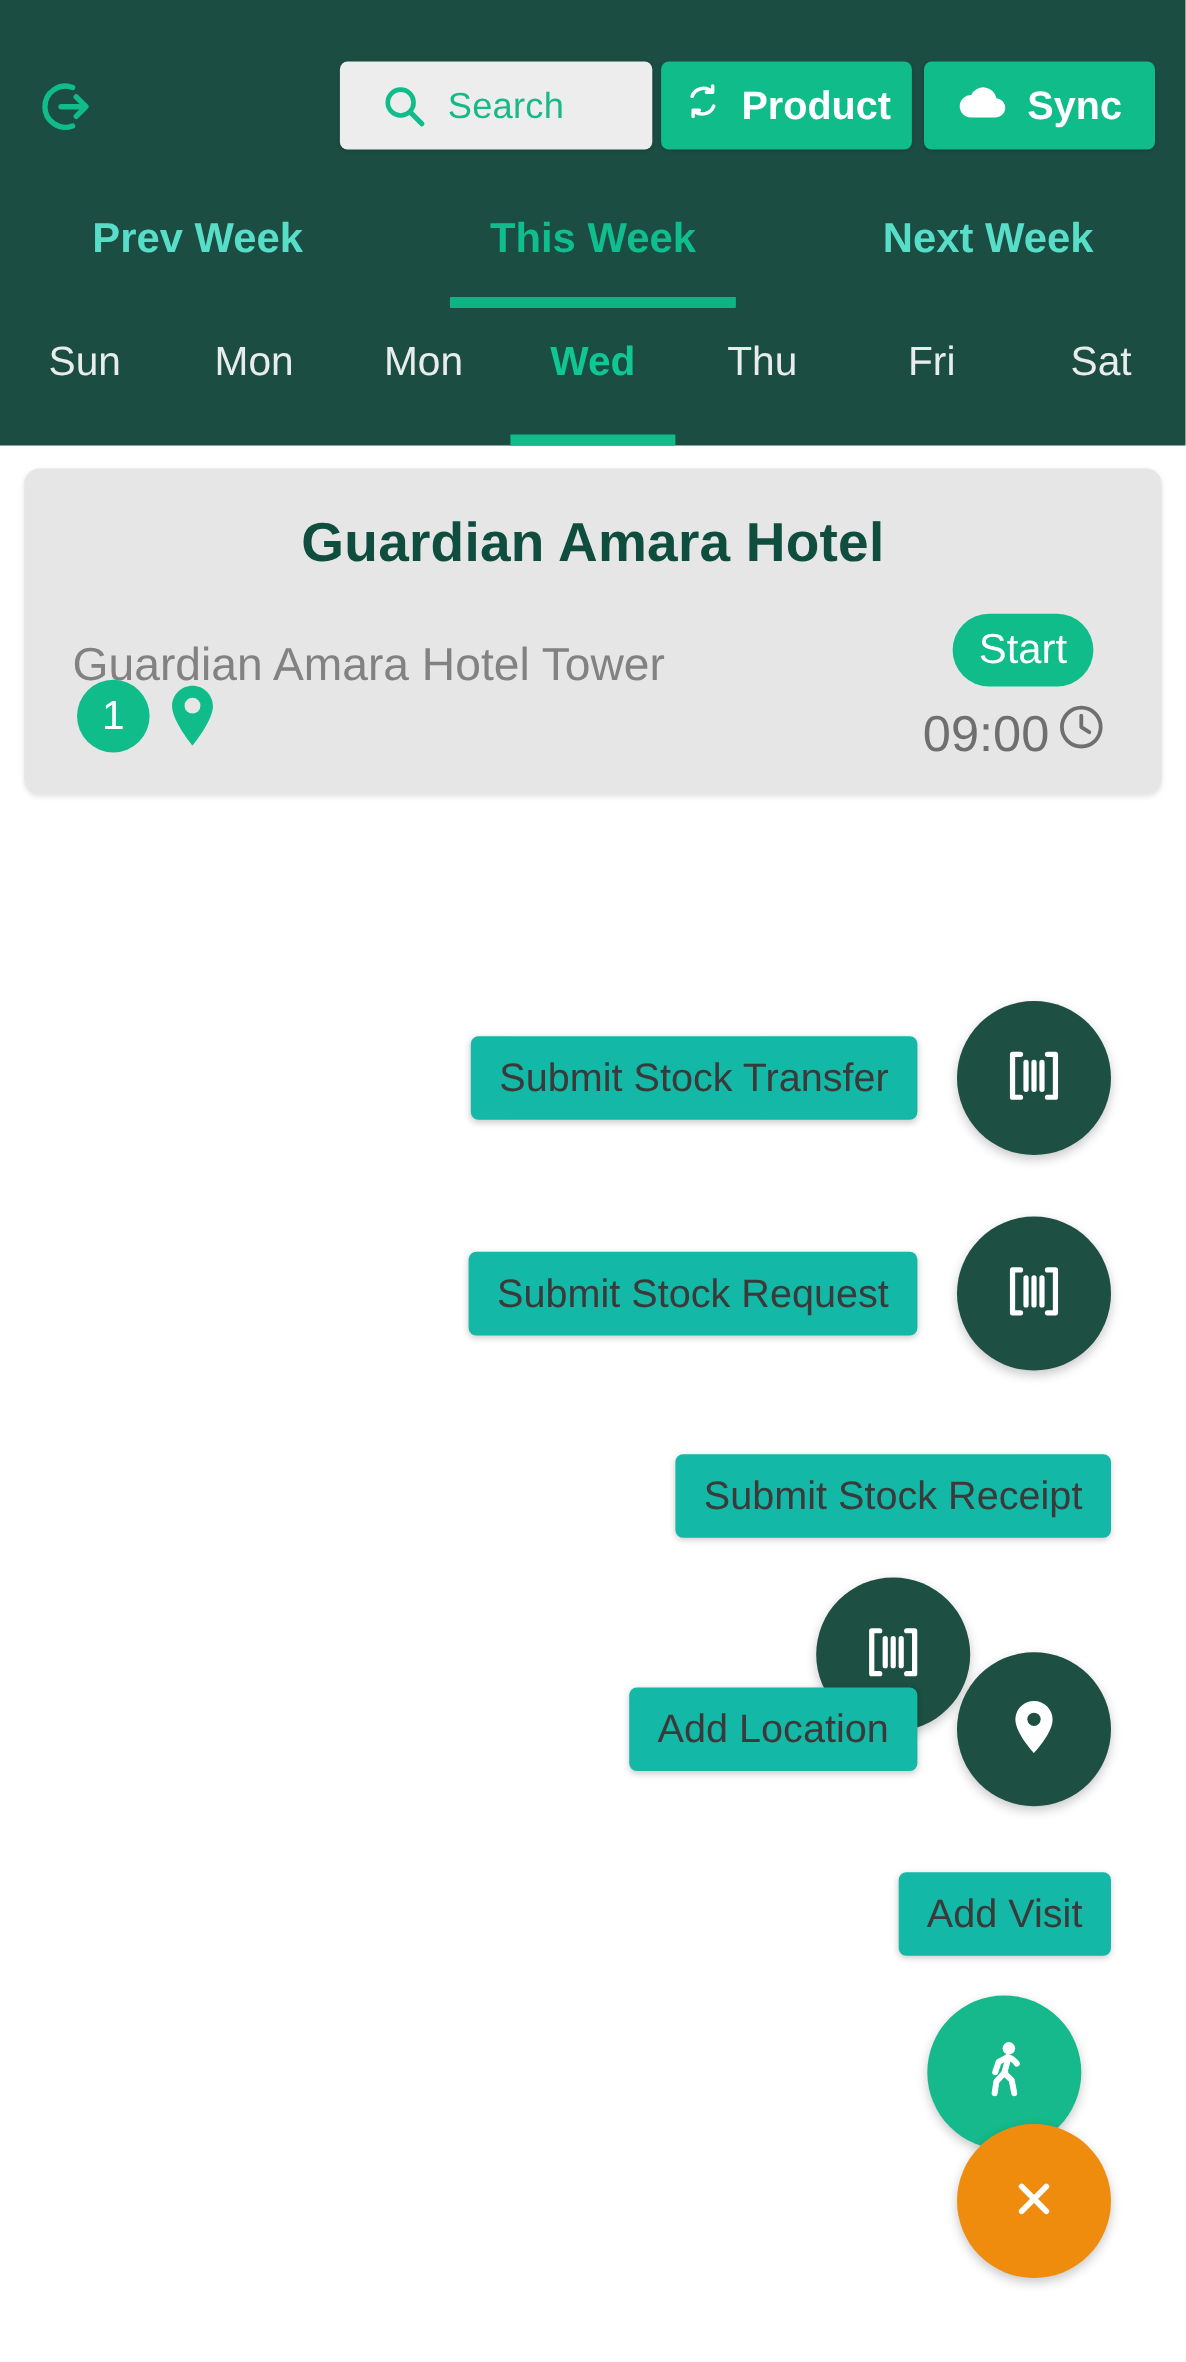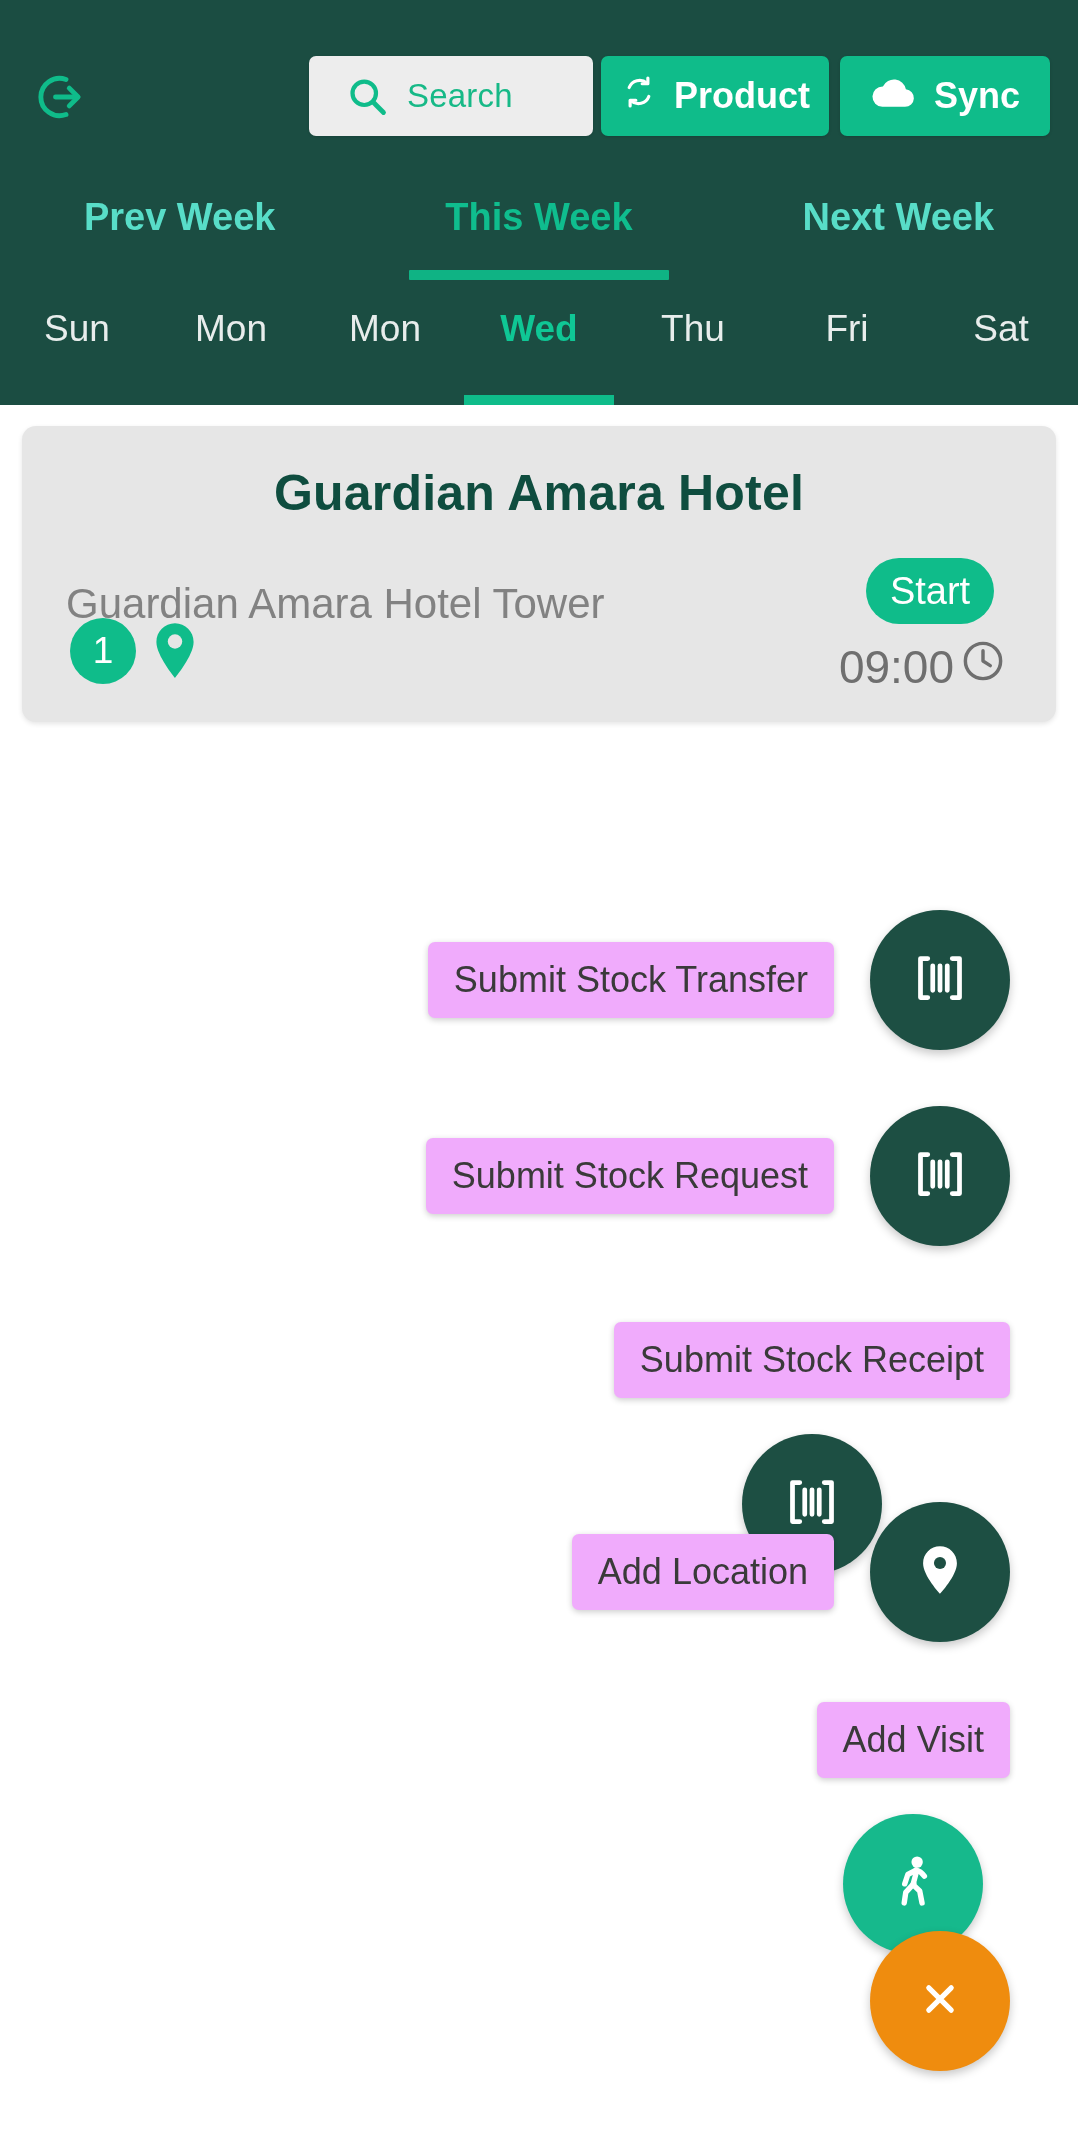--- a/index.html
+++ b/index.html
@@ -245,21 +245,21 @@
     height: 1190px;
   }
   .fab-row {
     position: absolute;
     right: 68px;
     display: flex;
     align-items: center;
     gap: 36px;
   }
   .fab-label {
-    background: #f0abfc;
+    background: #14b8a6;
     border-radius: 7px;
     padding: 17px 26px;
     font-size: 36px;
     color: #3a3a3a;
     white-space: nowrap;
     box-shadow: 0 2px 6px rgba(0,0,0,0.20);
     font-weight: 400;
   }
   .fab-circle {
     width: 140px;

